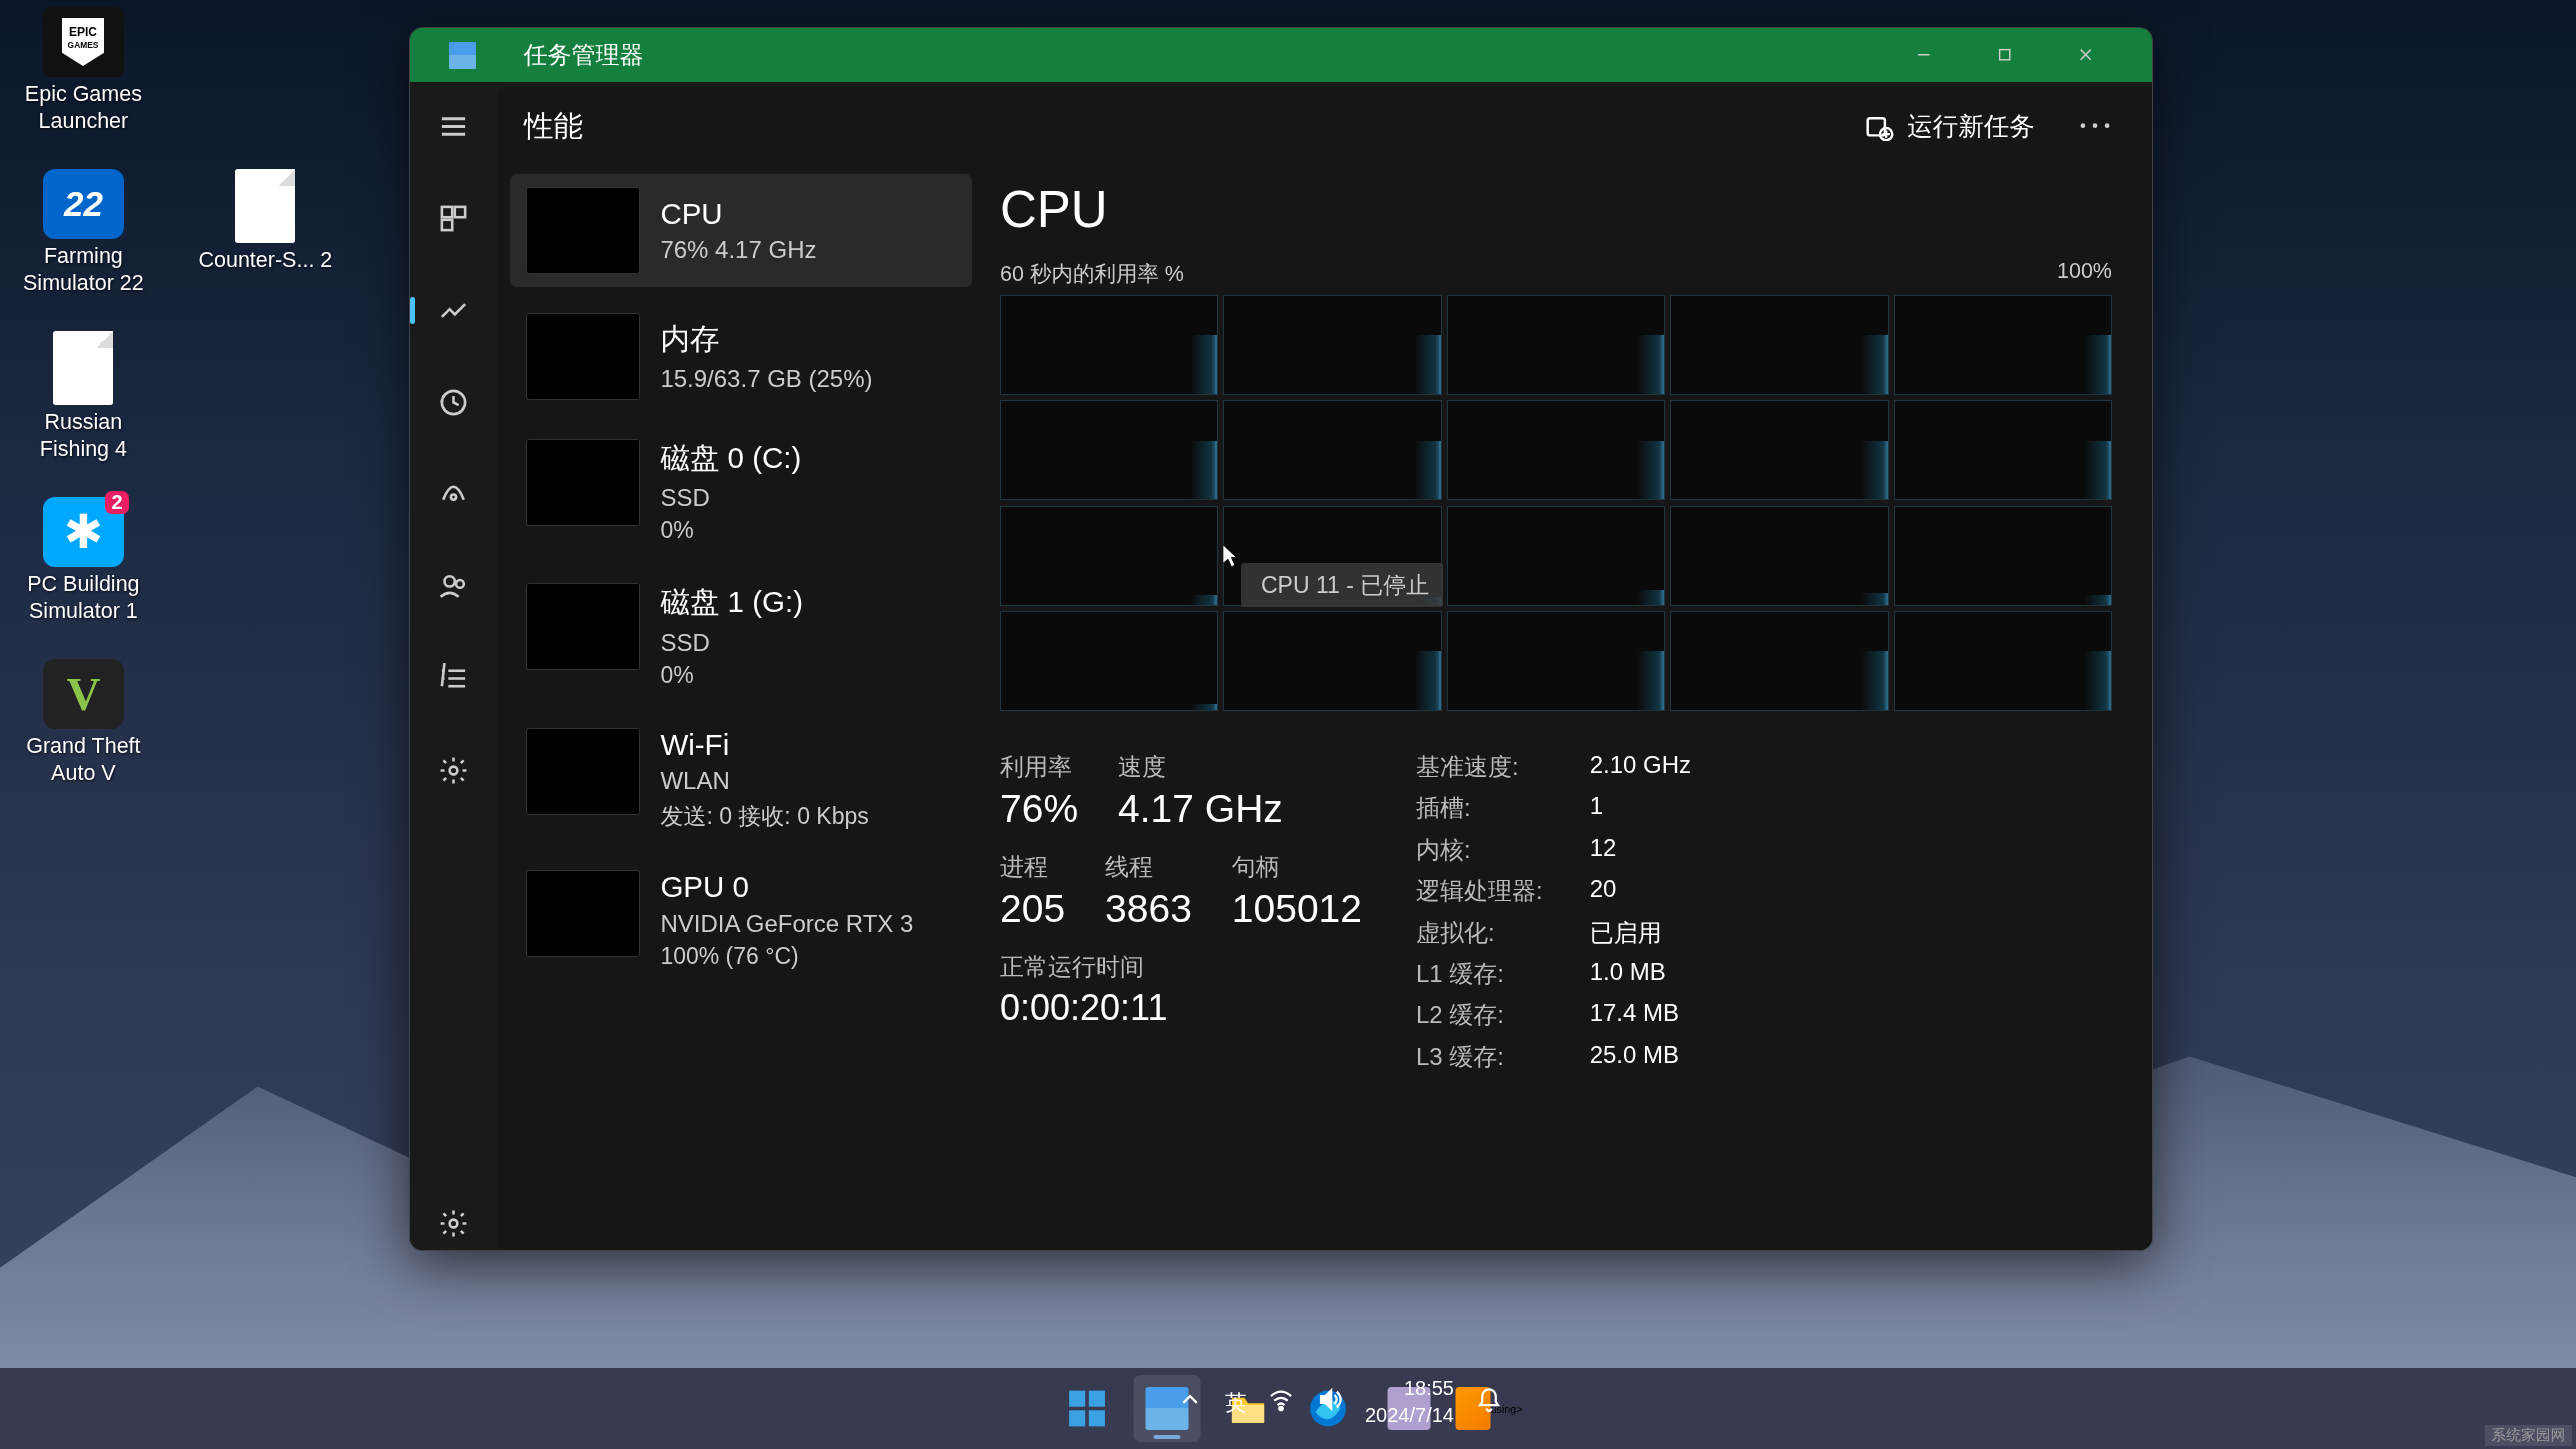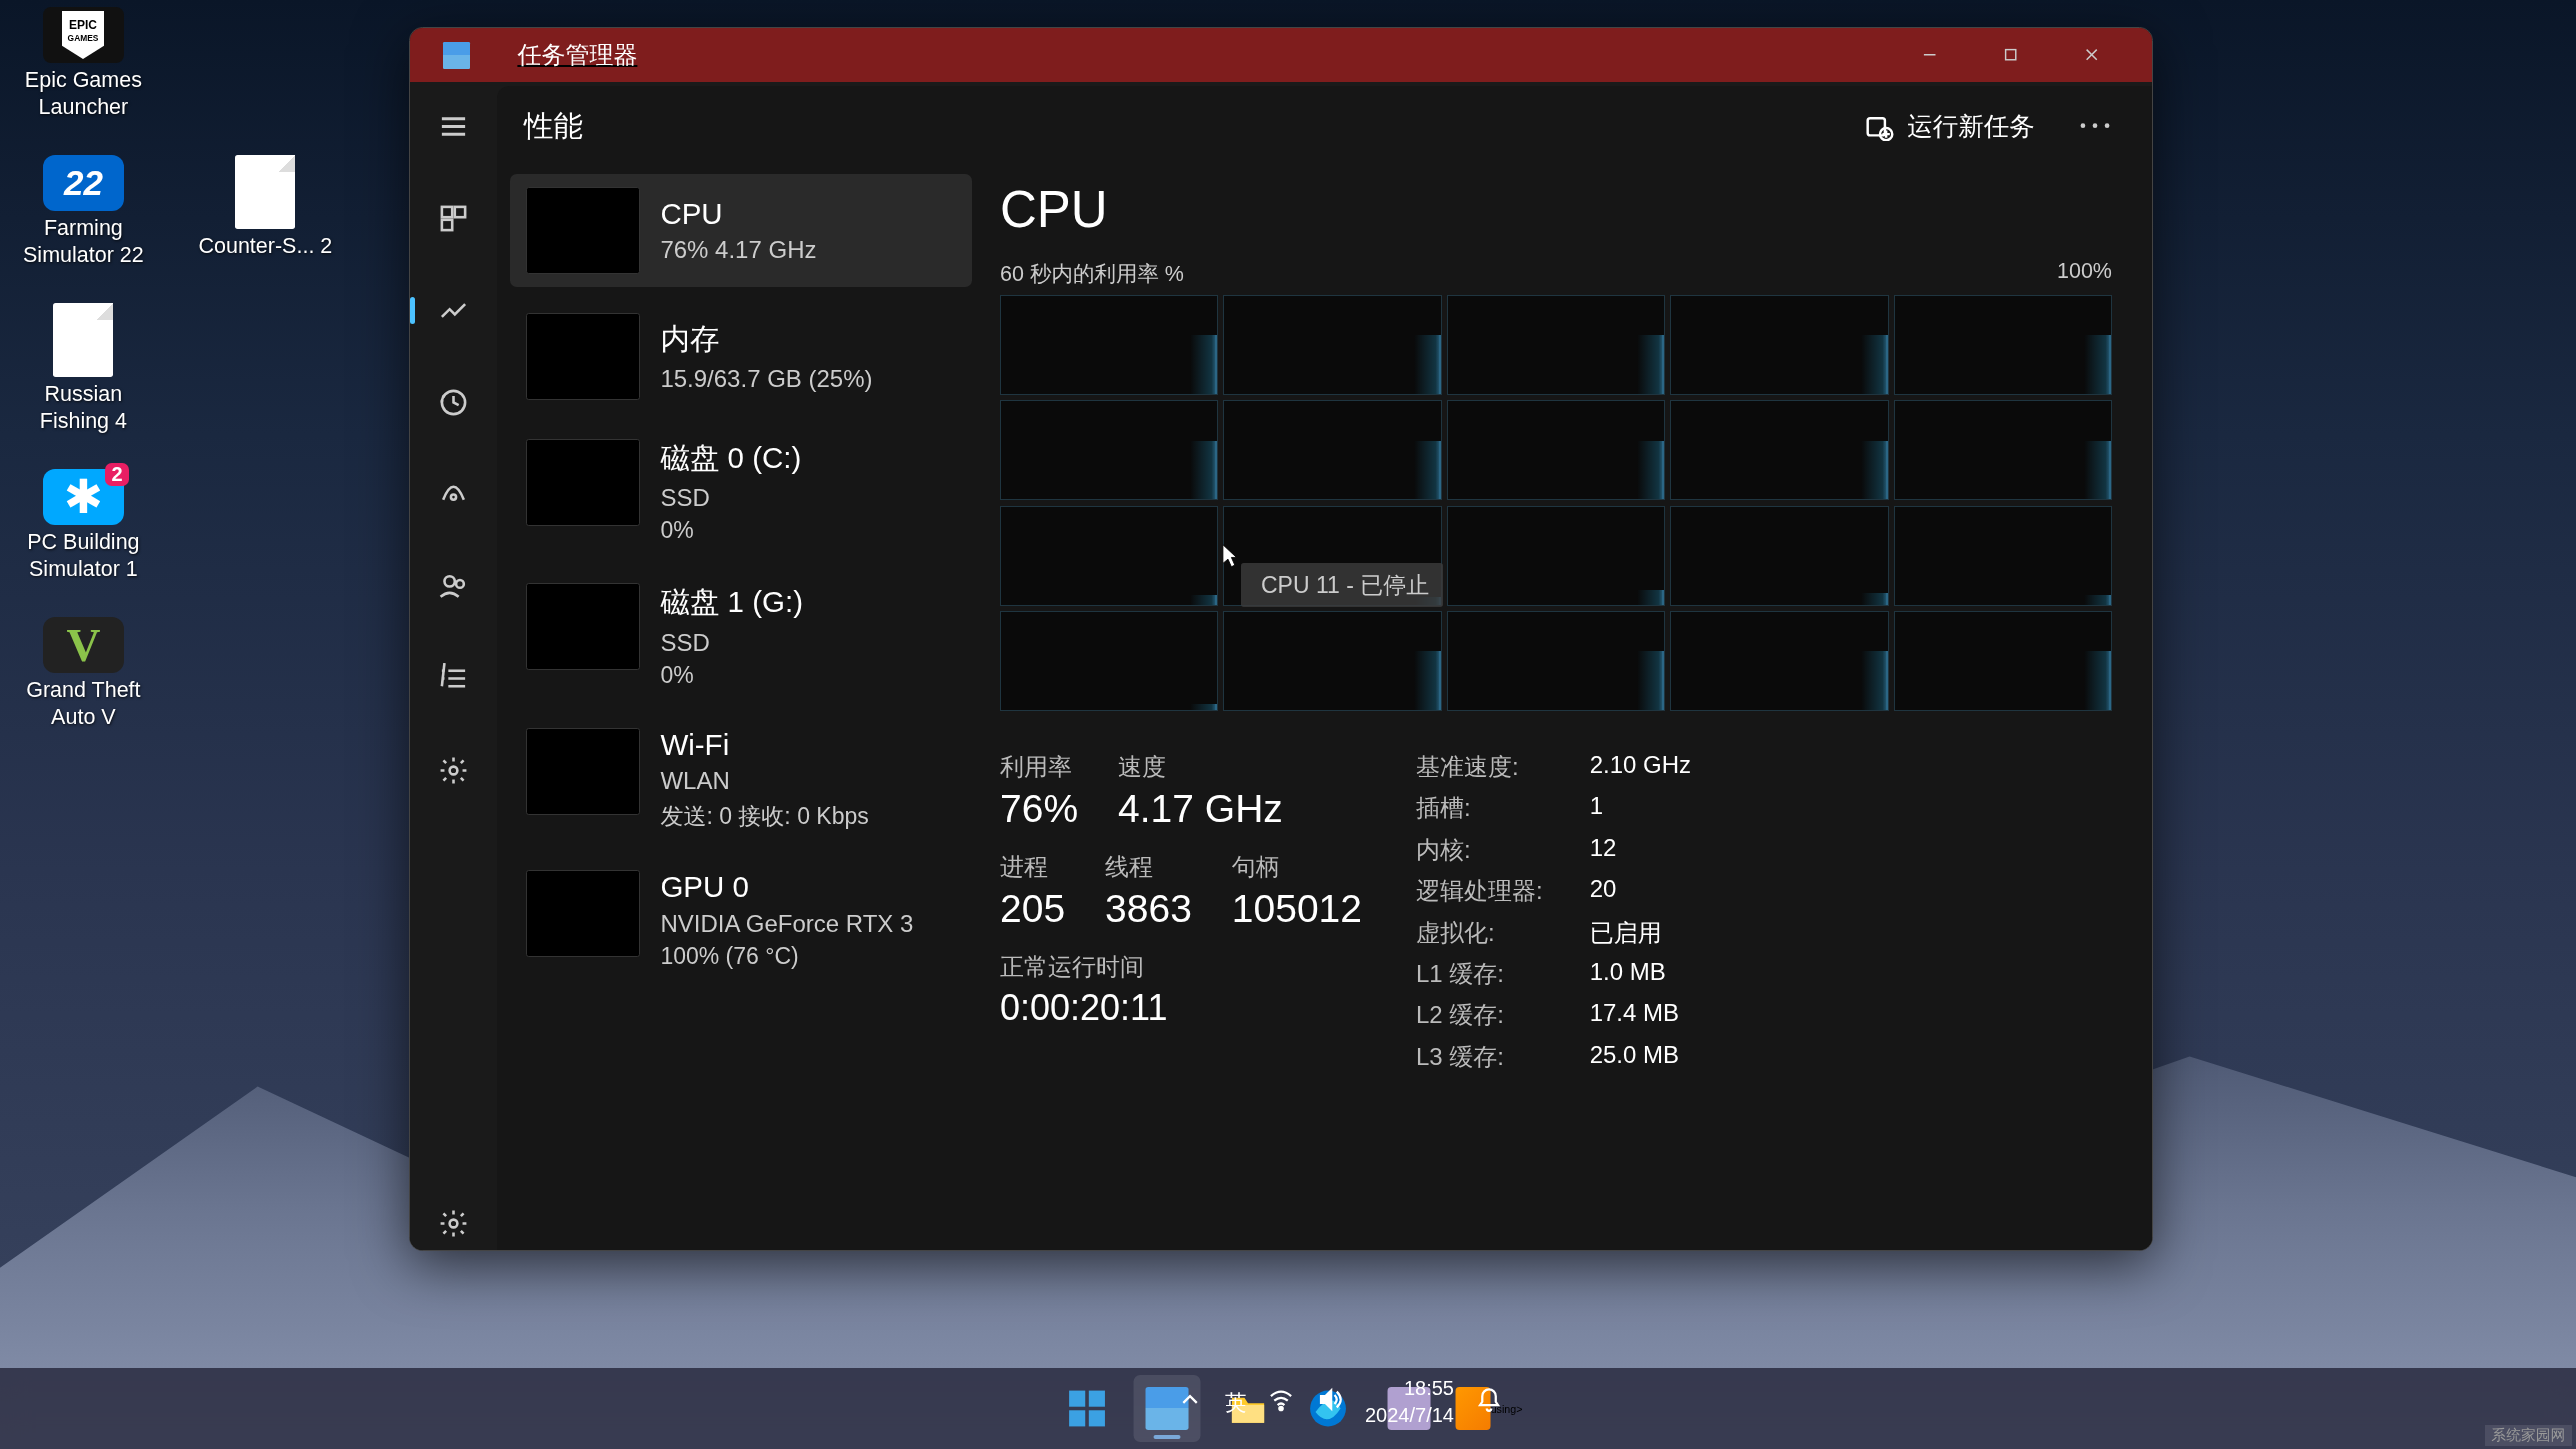--- a/index.html
+++ b/index.html
@@ -8,38 +8,38 @@
 
 body::before { content: ""; position: absolute; bottom: 0; left: 0; right: 0; height: 604px;
   background: linear-gradient(180deg, transparent 0%, #4a5570 30%, #6a7590 60%, #8a95b0 100%);
   clip-path: polygon(0 70%, 10% 40%, 20% 60%, 30% 30%, 45% 55%, 60% 25%, 75% 50%, 85% 35%, 100% 55%, 100% 100%, 0 100%);
   z-index: 0; }
 
 
 .desktop-icons { position: absolute; top: 6.7px; left: 9.4px; z-index: 1; display: flex; flex-direction: column; gap: 34px; }
 .desktop-row { display: flex; gap: 34px; }
 .desktop-icon { width: 148px; display: flex; flex-direction: column; align-items: center; cursor: pointer; }
-.desktop-icon .ico { width: 81px; height: 56px; display: flex; align-items: center; justify-content: center; font-size: 40px; color: #fff; border-radius: 8px; }
+.desktop-icon .ico { width: 81px; height: 70px; display: flex; align-items: center; justify-content: center; font-size: 40px; color: #fff; border-radius: 8px; }
 .desktop-icon .lbl { color: #fff; text-align: center; font-size: 21.5px; line-height: 27px; text-shadow: 0.7px 0.7px 2.7px rgba(0,0,0,.8); margin-top: 4px; }
 .ico.epic { background: #111; }
 .ico.epic svg { width: 60px; height: 60px; }
 .ico.fs22 { background: #0066cc; font-weight: bold; font-style: italic; font-size: 35px; border-radius: 12px; }
 .ico.file { background: #fff; border-radius: 2.7px; position: relative; width: 60px; height: 74px; }
 .ico.file::before { content: ""; position: absolute; top: 0; right: 0; width: 17.4px; height: 17.4px; background: linear-gradient(135deg, #fff 0%, #fff 50%, #ddd 50%); }
 .ico.pcbs { background: #00a8ff; border-radius: 12px; position: relative; }
 .ico.pcbs::after { content: "✱"; font-size: 47px; color: #fff; }
 .ico.pcbs .badge { position: absolute; top: -5.4px; right: -5.4px; background: #e91e63; color: #fff; border-radius: 6.7px; padding: 0 6.7px; font-size: 20px; font-weight: bold; }
 .ico.gtav { background: #222; color: #8bc34a; font-weight: bold; font-size: 47px; font-family: serif; border-radius: 12px; }
 
 
 .taskmgr { position: absolute; top: 27px; left: 409px; width: 1744px; height: 1224px;
   background: #1a1a1a; border: 0.7px solid #444; border-radius: 13.4px; overflow: hidden; z-index: 2;
   display: flex; flex-direction: column; box-shadow: 0 13.4px 54px rgba(0,0,0,.6); }
 
-.titlebar { height: 54px; display: flex; align-items: center; padding: 0 20px; background: #7f1d1d; text-decoration: underline; }
+.titlebar { height: 54px; display: flex; align-items: center; padding: 0 26px; background: #15803d; }
 .titlebar .app-icon { width: 27px; height: 27px; background: linear-gradient(180deg, #4a9de8 50%, #6ab4e8 50%); border-radius: 1.3px; margin-right: 47px; margin-left: 13.4px; }
 .titlebar .title { color: #fff; font-size: 24px; flex: 1; }
 .titlebar .winbtn { width: 81px; height: 40px; display: flex; align-items: center; justify-content: center; color: #ccc; cursor: pointer; }
 .titlebar .winbtn svg { width: 17.4px; height: 17.4px; stroke: #ccc; fill: none; stroke-width: 2; }
 
 .content { flex: 1; display: flex; background: #1a1a1a; }
 
 
 .navrail { width: 87px; background: #1a1a1a; display: flex; flex-direction: column; align-items: center; padding-top: 17.4px; gap: 38px; }
 .navrail .nav-item { width: 54px; height: 54px; display: flex; align-items: center; justify-content: center; cursor: pointer; border-radius: 5.4px; }

